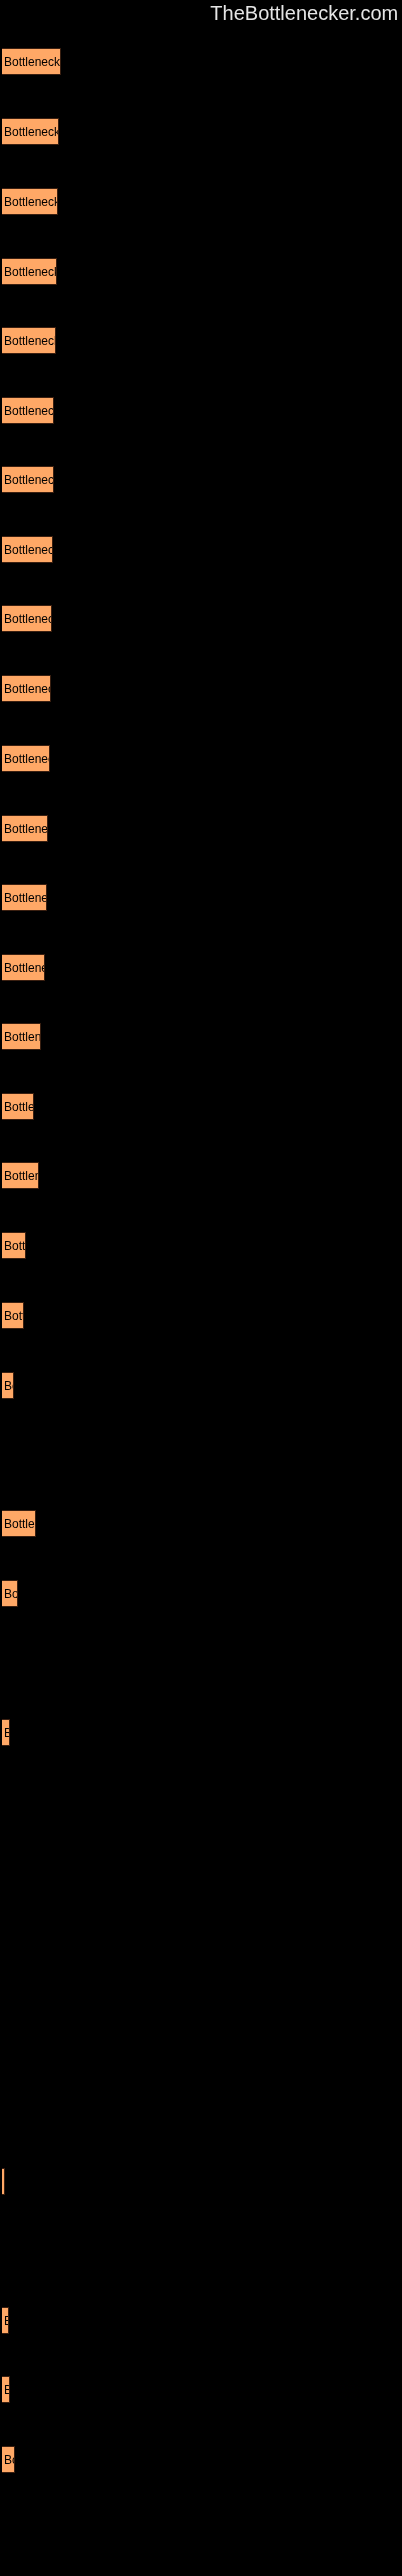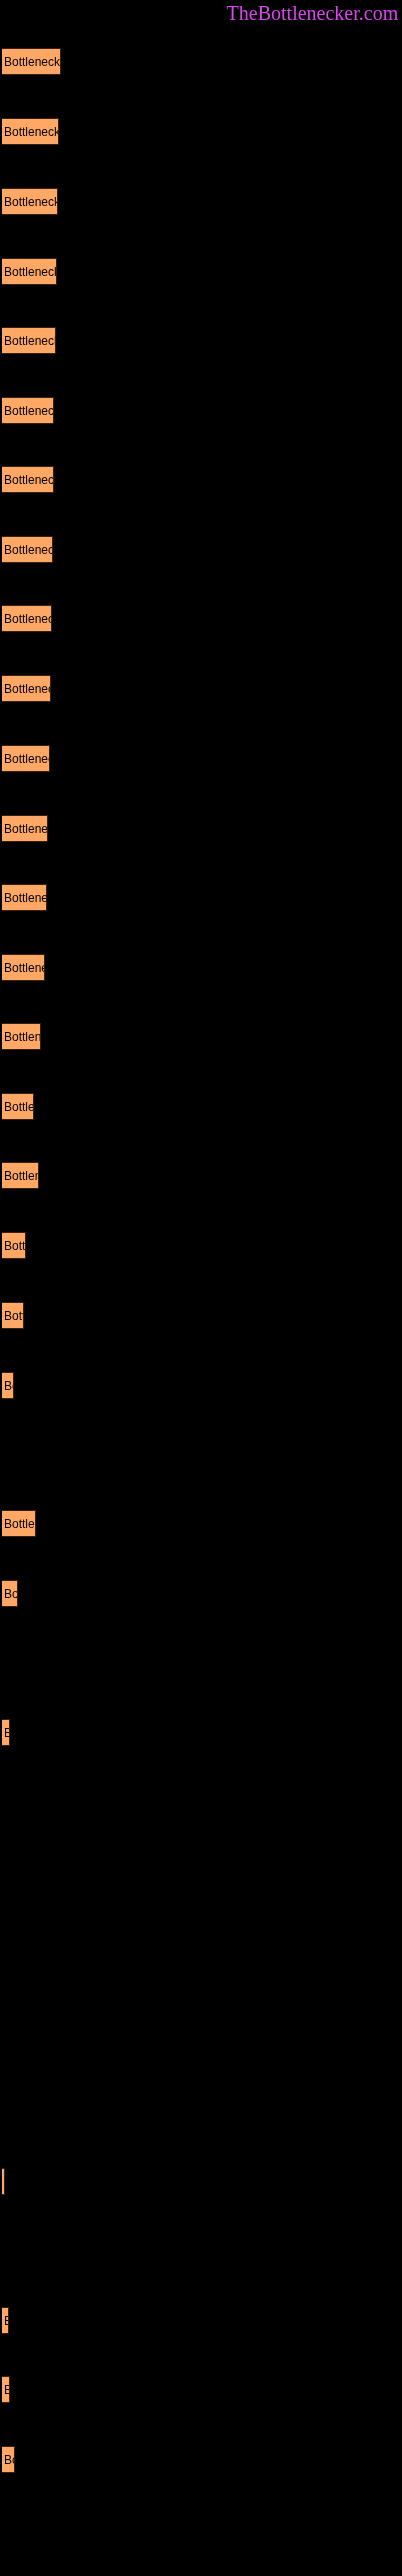--- a/index.html
+++ b/index.html
@@ -11,23 +11,23 @@
     width: 403px;
     height: 2576px;
     position: relative;
     overflow: hidden;
     font-family: "Liberation Sans", sans-serif;
   }
   #site-title {
     position: absolute;
     right: 4.8px;
     top: 1.6px;
-    color: #d946ef;
+    color: #e5e5e5;
     font-size: 20px;
-    font-family: Liberation Serif, serif;
+    font-family: Liberation Sans, sans-serif;
     letter-spacing: 0px;
     white-space: nowrap;
   }
   #chart-area {
     position: absolute;
     left: 0;
     top: 0;
     width: 403px;
     height: 2576px;
   }

